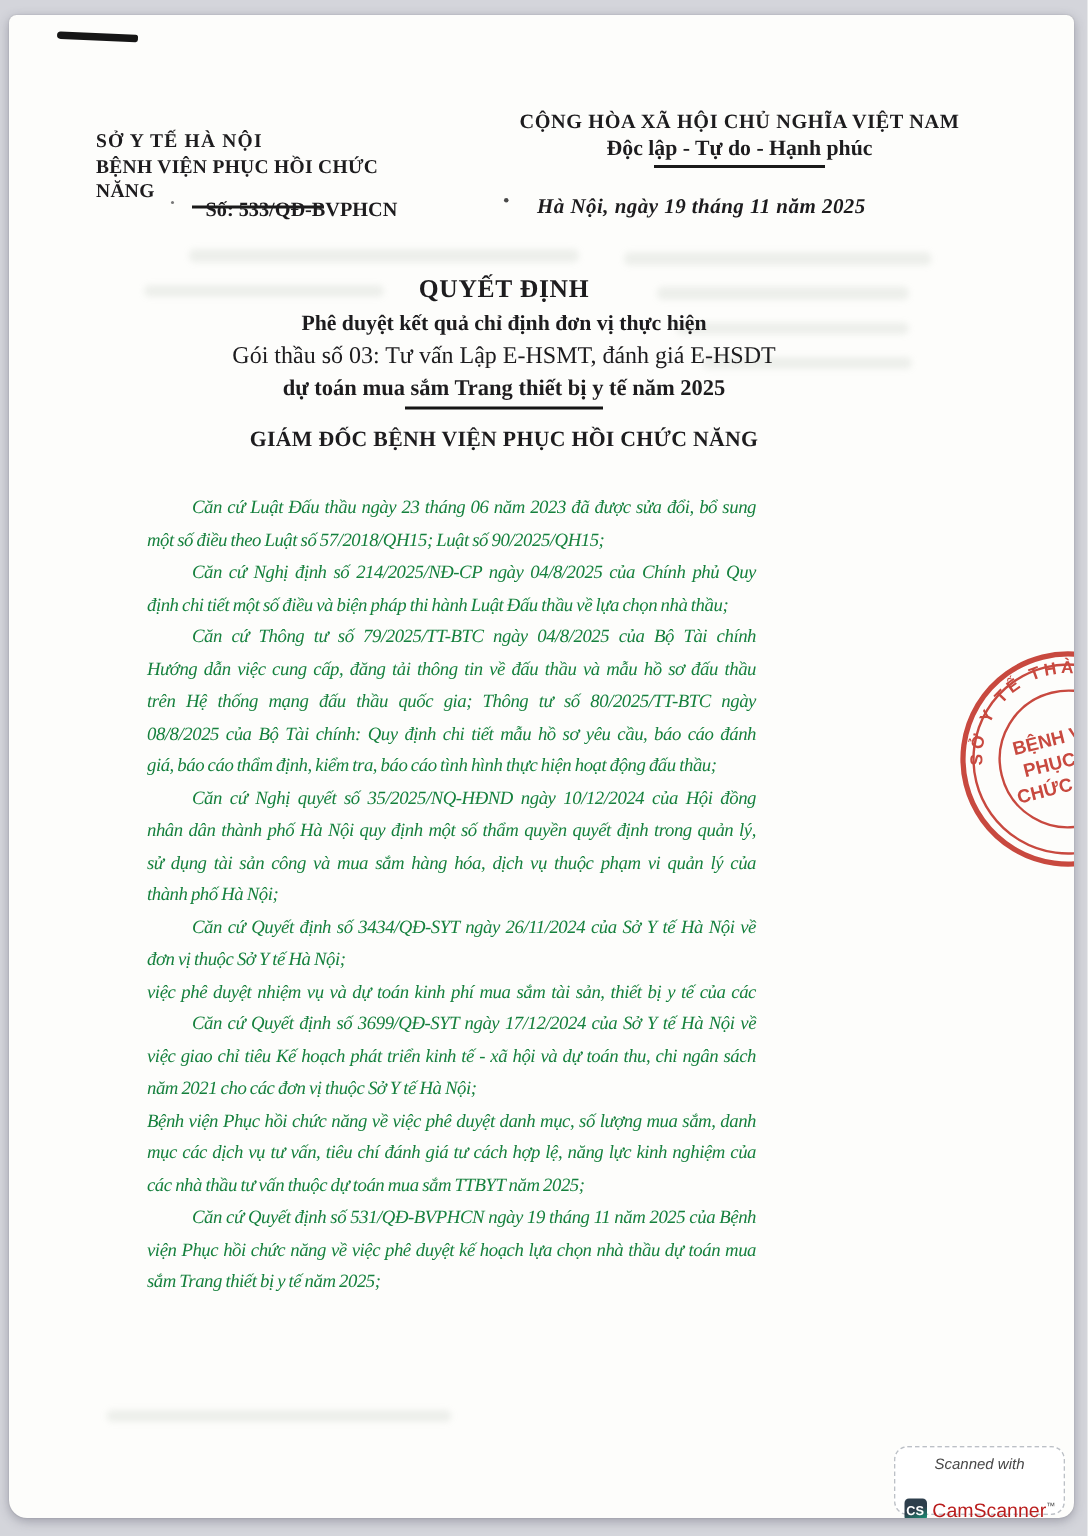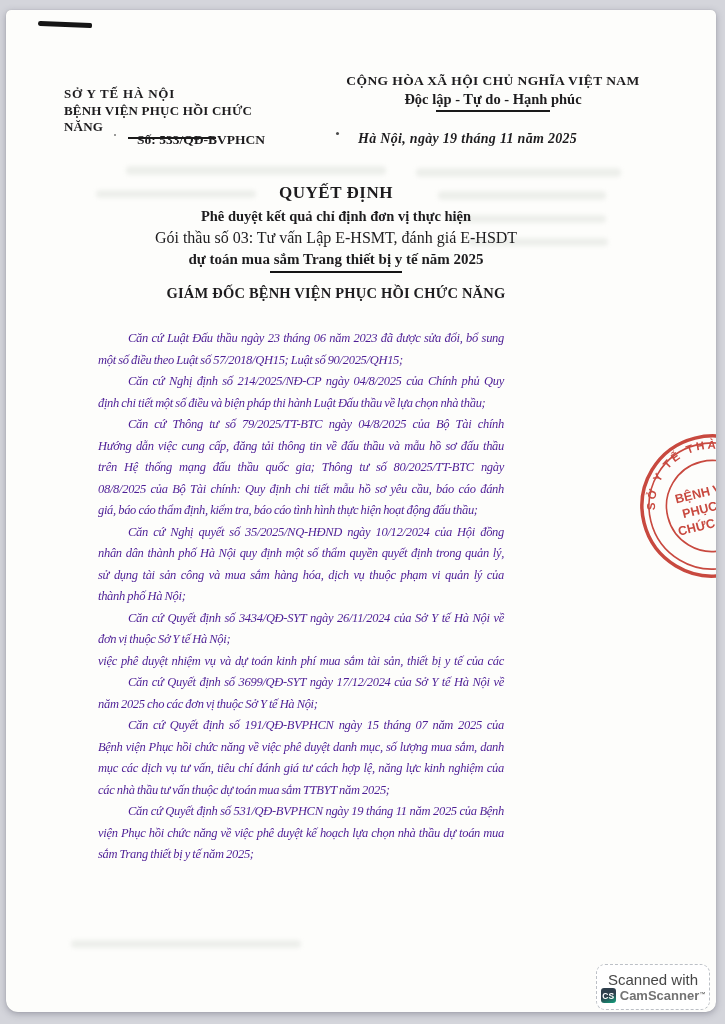--- a/index.html
+++ b/index.html
@@ -64,47 +64,47 @@
   .t-head { font-size: 17px; font-weight: bold; letter-spacing: .5px; margin-bottom: 3px; }
   .t-sub1 { font-size: 14.5px; font-weight: bold; line-height: 21px; }
   .t-sub2 { font-size: 16px; font-weight: normal; line-height: 21.5px; }
   .t-sub3 { font-size: 15px; font-weight: bold; line-height: 21px; }
   .t-underline { width: 132px; height: 2px; background: #151515; margin: 1px auto 0; }
   .t-auth { font-size: 14.5px; font-weight: bold; margin-top: 12px; letter-spacing: .2px; }
   
   .body-block {
     position: absolute; left: 92px; top: 318px; width: 406px;
     font-style: italic; font-size: 12.5px; line-height: 21.5px;
-    letter-spacing: -0.3px; word-spacing: -0.5px; color: #4c1d95;
+    letter-spacing: -0.3px; word-spacing: -0.5px; color: #15803d;
   }
   .line { text-align: justify; text-align-last: justify; }
   .line.last { text-align-last: left; }
   .line.first { padding-left: 30px; }
   
   .stamp {
     position: absolute; left: 621px; top: 411px;
     transform: rotate(-14deg); opacity: .92;
   }
   
   .cam-badge {
     position: absolute; left: 590px; top: 954px;
     width: 114px; height: 46px;
     border: 1px dashed #bcc0c6; border-radius: 9px;
     background: #fff; text-align: center;
     font-family: "Liberation Sans", sans-serif;
   }
-  .cam-line1 { font-size: 15px; color: #474747; margin-top: 6px; }
-  .cam-row { margin-top: 0; display: flex; align-items: center; justify-content: center; }
+  .cam-line1 { font-size: 10px; color: #474747; margin-top: 6px; font-style: italic; }
+  .cam-row { margin-top: 17px; display: flex; align-items: center; justify-content: center; }
   .cam-logo {
     display: inline-flex; align-items: center; justify-content: center;
     width: 15px; height: 15px; border-radius: 3px;
     background: linear-gradient(160deg, #2e3f4c 52%, #11a37e);
     color: #fff; font-size: 8.5px; font-weight: bold;
   }
-  .cam-brand { font-size: 13px; font-weight: bold; color: #737373; margin-left: 4px; }
+  .cam-brand { font-size: 13px; font-weight: normal; color: #b91c1c; margin-left: 4px; }
   .cam-tm { font-size: 6px; color: #4a4a4a; align-self: flex-start; margin-top: 3px; }
 </style>
 </head>
 <body>
 
 <div class="page">
 
   <div class="pen-mark"></div>
   <div class="speck s1"></div>
   <div class="speck s2"></div>
@@ -152,22 +152,22 @@
       <div class="line">08/8/2025 của Bộ Tài chính: Quy định chi tiết mẫu hồ sơ yêu cầu, báo cáo đánh</div>
       <div class="line last">giá, báo cáo thẩm định, kiểm tra, báo cáo tình hình thực hiện hoạt động đấu thầu;</div>
       <div class="line first">Căn cứ Nghị quyết số 35/2025/NQ-HĐND ngày 10/12/2024 của Hội đồng</div>
       <div class="line">nhân dân thành phố Hà Nội quy định một số thẩm quyền quyết định trong quản lý,</div>
       <div class="line">sử dụng tài sản công và mua sắm hàng hóa, dịch vụ thuộc phạm vi quản lý của</div>
       <div class="line last">thành phố Hà Nội;</div>
       <div class="line first">Căn cứ Quyết định số 3434/QĐ-SYT ngày 26/11/2024 của Sở Y tế Hà Nội về</div>
       <div class="line last">đơn vị thuộc Sở Y tế Hà Nội;</div>
       <div class="line">việc phê duyệt nhiệm vụ và dự toán kinh phí mua sắm tài sản, thiết bị y tế của các</div>
       <div class="line first">Căn cứ Quyết định số 3699/QĐ-SYT ngày 17/12/2024 của Sở Y tế Hà Nội về</div>
-      <div class="line last">năm 2025 cho các đơn vị thuộc Sở Y tế Hà Nội;</div>
-      <div class="line first">Căn cứ Quyết định số 191/QĐ-BVPHCN ngày 15 tháng 07 năm 2025 của</div>
+      <div class="line">việc giao chỉ tiêu Kế hoạch phát triển kinh tế - xã hội và dự toán thu, chi ngân sách</div>
+      <div class="line last">năm 2021 cho các đơn vị thuộc Sở Y tế Hà Nội;</div>
       <div class="line">Bệnh viện Phục hồi chức năng về việc phê duyệt danh mục, số lượng mua sắm, danh</div>
       <div class="line">mục các dịch vụ tư vấn, tiêu chí đánh giá tư cách hợp lệ, năng lực kinh nghiệm của</div>
       <div class="line last">các nhà thầu tư vấn thuộc dự toán mua sắm TTBYT năm 2025;</div>
       <div class="line first">Căn cứ Quyết định số 531/QĐ-BVPHCN ngày 19 tháng 11 năm 2025 của Bệnh</div>
       <div class="line">viện Phục hồi chức năng về việc phê duyệt kế hoạch lựa chọn nhà thầu dự toán mua</div>
       <div class="line last">sắm Trang thiết bị y tế năm 2025;</div>
     </div>
 
   <svg class="stamp" width="170" height="170" viewBox="0 0 170 170">
     <circle cx="85" cy="85" r="70" fill="none" stroke="#c43a30" stroke-width="3.5"></circle>

